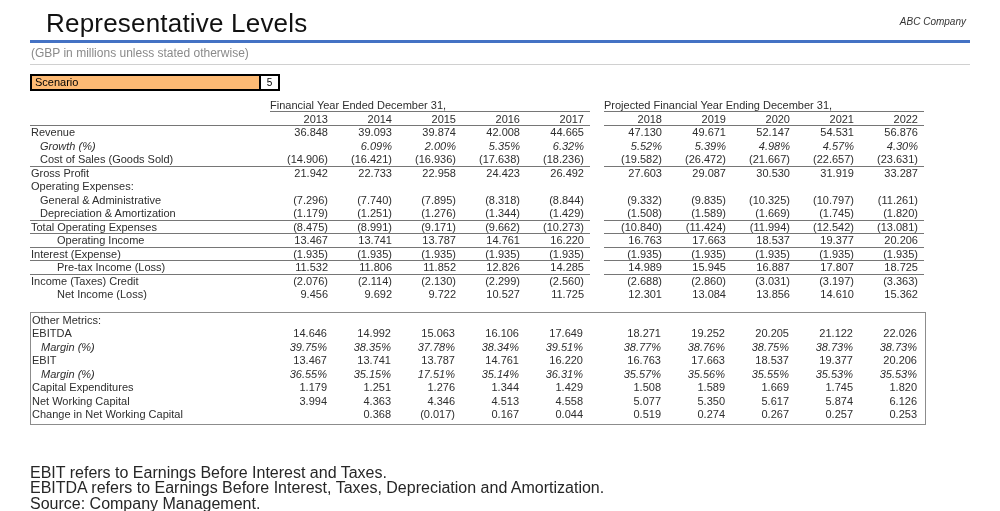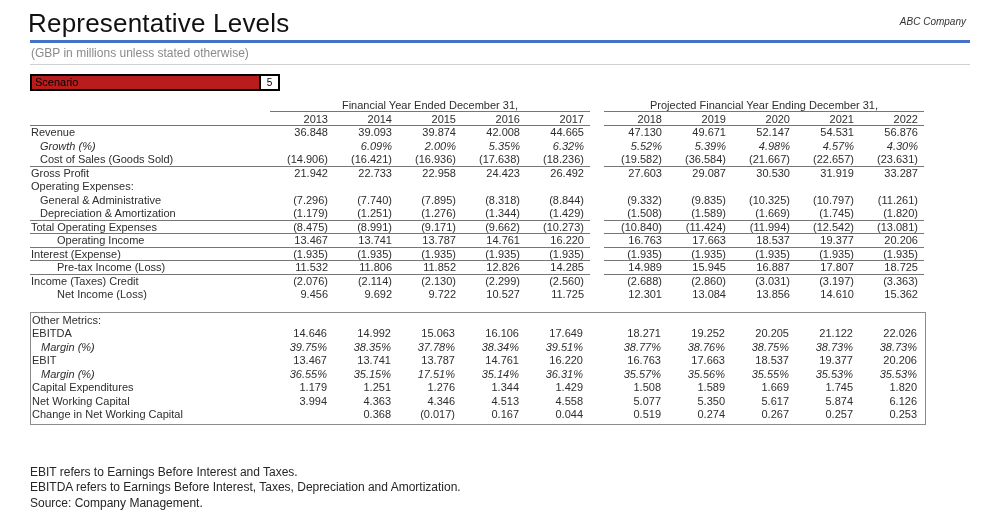--- a/index.html
+++ b/index.html
@@ -2,46 +2,46 @@
 <html><head>
 <meta charset="utf-8">
 <style>
   * { box-sizing: border-box; }
   html, body { margin: 0; padding: 0; }
   body {
     width: 1000px; height: 511px; background: #ffffff;
     font-family: "Liberation Sans", sans-serif; color: #262626;
     overflow: hidden; position: relative;
   }
-  .topbar { display: flex; justify-content: space-between; align-items: flex-start; padding: 8px 34px 0 28px; }
+  .topbar { display: flex; justify-content: space-between; align-items: flex-start; padding: 8px 34px 0 46px; }
   .title { font-size: 26px; font-weight: 400; color: #111; letter-spacing: 0.2px; }
   .company { font-style: italic; font-size: 10px; color: #333; margin-top: 8px; }
   .blue-rule { margin: 1px 30px 0 30px; height: 3px; background: #4472C4; }
   .subtitle { margin: 0 30px; padding: 3px 0 4px 1px; font-size: 12px; color: #8a8a8a; border-bottom: 1px solid #d0d0d0; }
 
-  .scenario { margin: 9px 0 0 30px; width: 250px; height: 17px; border: 2px solid #000; background: #b91c1c; display: flex; align-items: stretch; }
+  .scenario { margin: 9px 0 0 30px; width: 250px; height: 17px; border: 2px solid #000; background: #fdba74; display: flex; align-items: stretch; }
   .scenario-label { flex: 1; font-size: 11px; line-height: 13px; padding-left: 3px; color: #000; }
   .scenario-value { width: 19px; background: #ffffff; border-left: 2px solid #000; font-size: 10px; display: flex; align-items: center; justify-content: center; color: #000; }
 
   .fin-table { margin: 7px 30px 0 30px; font-size: 11px; color: #2e2e2e; }
   .trow { display: grid; grid-template-columns: 240px repeat(5, 64px) 14px repeat(5, 64px); height: 13.5px; line-height: 13.5px; }
   .trow.hdr { height: 14px; line-height: 14px; }
   .c { overflow: hidden; white-space: nowrap; }
   .c.num { text-align: right; padding-right: 6px; }
-  .c.ghdr { text-align: center; }
+  .c.ghdr { text-align: left; }
   .ind0 { padding-left: 1px; }
   .ind1 { padding-left: 10px; }
   .ind2 { padding-left: 27px; }
   .it { font-style: italic; }
   .bb { border-bottom: 1px solid #767676; }
 
   .metrics-box { margin: 10px 30px 0 30px; width: 896px; border: 1px solid #8c8c8c; padding: 1px 0 2px 0; font-size: 11px; color: #2e2e2e; }
   .metrics-box .trow { grid-template-columns: 238px repeat(5, 64px) 14px repeat(5, 64px); }
 
-  .footnotes { margin: 40px 30px 0 30px; font-size: 12px; color: #262626; line-height: 15.5px; }
+  .footnotes { margin: 40px 30px 0 30px; font-size: 16px; color: #262626; line-height: 15.5px; }
 </style>
 </head>
 <body>
 
 <div class="topbar">
   <div class="title">Representative Levels</div>
   <div class="company">ABC Company</div>
 </div>
 <div class="blue-rule"></div>
 <div class="subtitle">(GBP in millions unless stated otherwise)</div>
@@ -102,21 +102,21 @@
     </div>
     <div class="trow">
       <div class="c label ind1 bb">Cost of Sales (Goods Sold)</div>
       <div class="c num bb">(14.906)</div>
       <div class="c num bb">(16.421)</div>
       <div class="c num bb">(16.936)</div>
       <div class="c num bb">(17.638)</div>
       <div class="c num bb">(18.236)</div>
       <div class="c gap"></div>
       <div class="c num bb">(19.582)</div>
-      <div class="c num bb">(36.584)</div>
+      <div class="c num bb">(26.472)</div>
       <div class="c num bb">(21.667)</div>
       <div class="c num bb">(22.657)</div>
       <div class="c num bb">(23.631)</div>
     </div>
     <div class="trow">
       <div class="c label ind0">Gross Profit</div>
       <div class="c num">21.942</div>
       <div class="c num">22.733</div>
       <div class="c num">22.958</div>
       <div class="c num">24.423</div>

